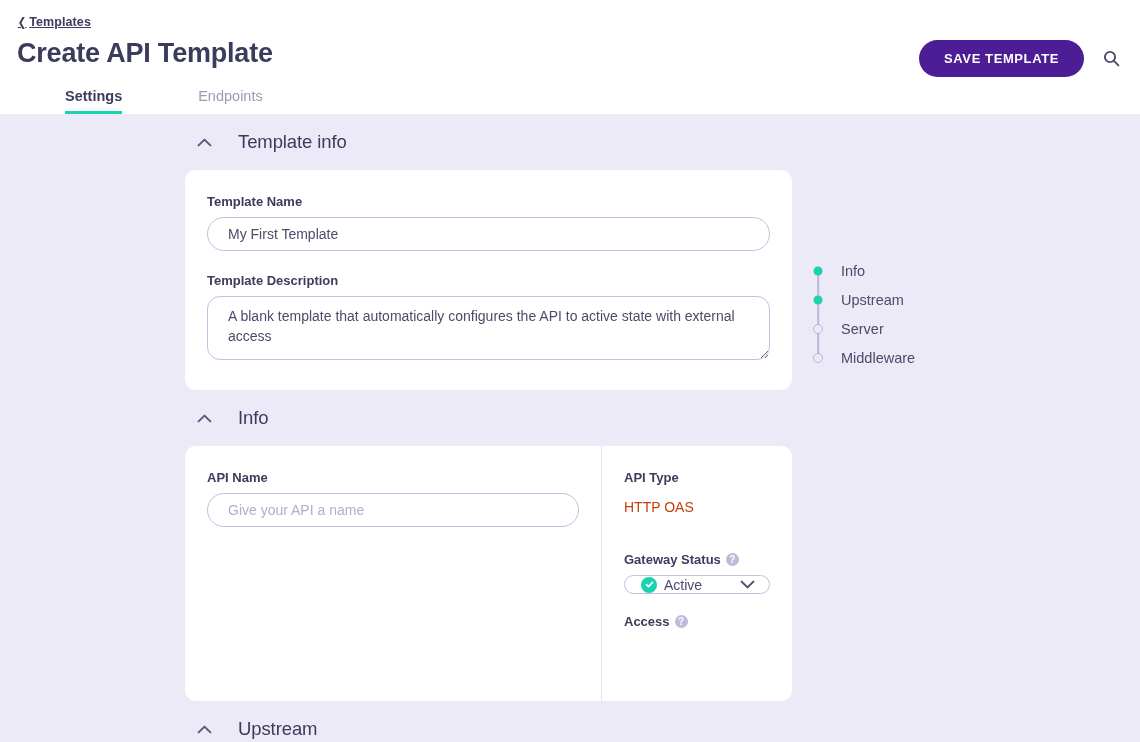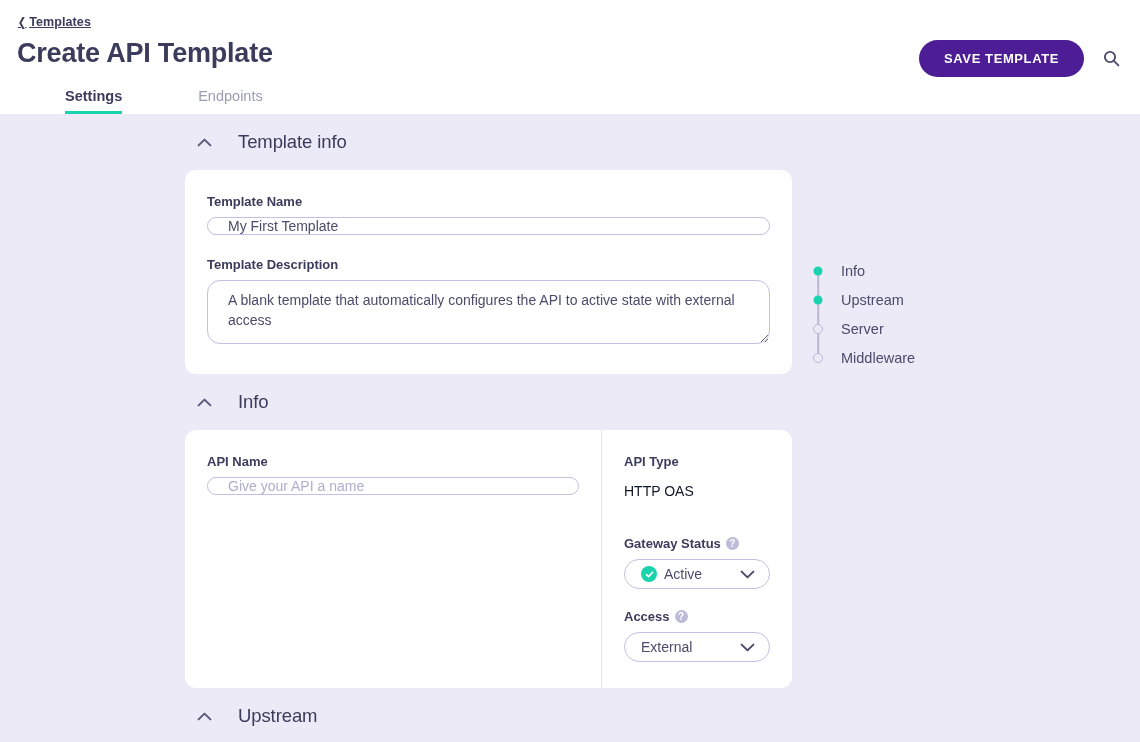--- a/index.html
+++ b/index.html
@@ -158,21 +158,21 @@
     font-size: 13px;
     font-weight: bold;
     color: #3b3b5c;
     margin-bottom: 8px;
     display: block;
   }
   .field-label.caps { text-transform: uppercase; letter-spacing: .45px; }
 
   .input {
     width: 100%;
-    height: 18px;
+    height: 34px;
     border: 1px solid #c3c0e0;
     border-radius: 18px;
     background: #ffffff;
     padding: 0 20px;
     font-family: "Liberation Sans", sans-serif;
     font-size: 14px;
     color: #4b4b6b;
     outline: none;
   }
   .input::placeholder { color: #b0aecd; }
@@ -198,21 +198,21 @@
   .split { display: flex; min-height: 255px; }
   .split-left {
     width: 419px;
     padding: 24px 22px 26px 22px;
     border-right: 1px solid #e4e2f1;
   }
   .split-right { flex: 1; padding: 24px 22px 26px 22px; }
 
   .static-val {
     font-size: 14px;
-    color: #0f172a;
+    color: #c2410c;
     margin-top: 14px;
   }
 
   .label-row {
     display: flex;
     align-items: center;
     gap: 5px;
     margin-bottom: 8px;
   }
   .label-row .field-label { margin-bottom: 0; }
@@ -226,21 +226,21 @@
     font-weight: bold;
     line-height: 13px;
     text-align: center;
     cursor: pointer;
     display: inline-block;
   }
 
   .select-wrap { position: relative; width: 146px; }
   .select-box {
     width: 100%;
-    height: 30px;
+    height: 19px;
     border: 1px solid #c3c0e0;
     border-radius: 18px;
     background: #ffffff;
     display: flex;
     align-items: center;
     padding: 0 14px 0 16px;
     cursor: pointer;
     gap: 7px;
   }
   .select-val { font-size: 14px; color: #4b4b6b; flex: 1; }
@@ -409,30 +409,20 @@
                 </span>
               </div>
             </div>
           </div>
 
           <div style="margin-top:20px;">
             <div class="label-row">
               <label class="field-label">Access</label>
               <span class="help-icon">?</span>
             </div>
-            <div class="select-wrap">
-              <div class="select-box">
-                <span class="select-val">External</span>
-                <span class="chev-down">
-                  <svg width="15" height="9" viewBox="0 0 15 9">
-                      <polyline points="1.6,1.6 7.5,7.4 13.4,1.6" fill="none" stroke="currentColor" stroke-width="2" stroke-linecap="round" stroke-linejoin="round"></polyline>
-                    </svg>
-                </span>
-              </div>
-            </div>
           </div>
         </div>
 
       </div>
     </div>
 
     <div class="section-head">
       <span class="chev">
         <svg width="15" height="9" viewBox="0 0 15 9">
             <polyline points="1.6,7.4 7.5,1.6 13.4,7.4" fill="none" stroke="currentColor" stroke-width="2" stroke-linecap="round" stroke-linejoin="round"></polyline>

